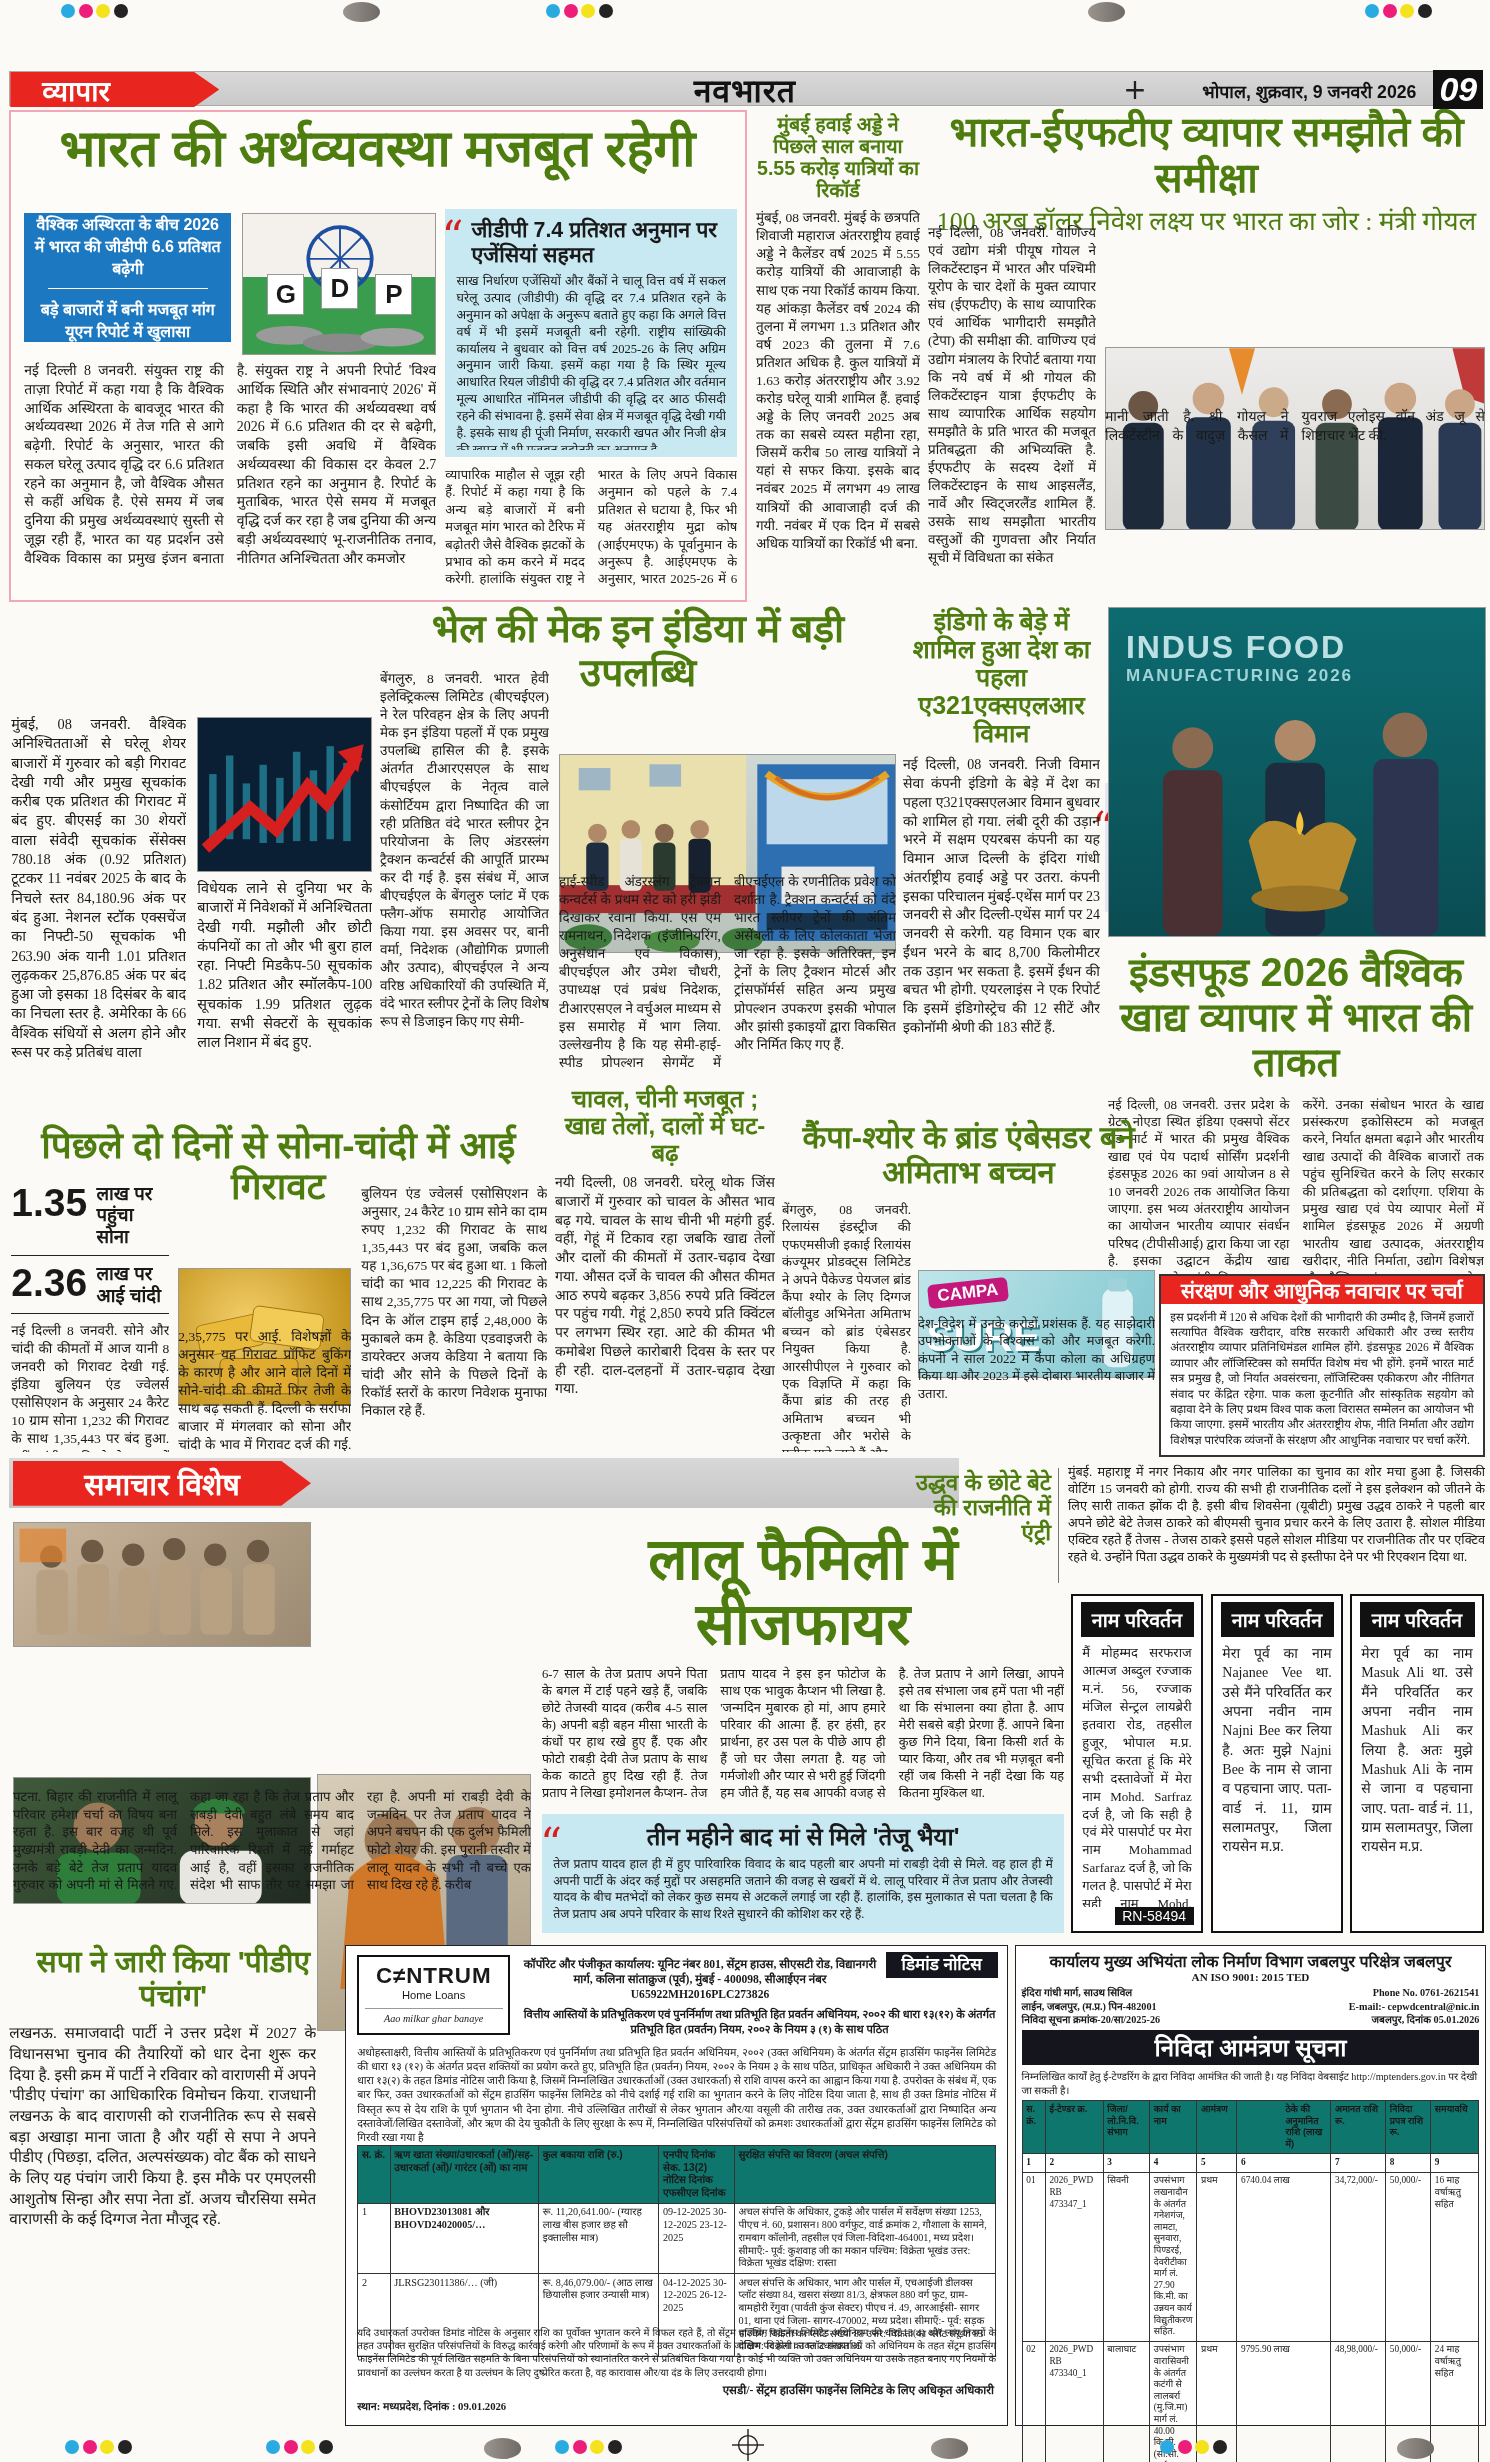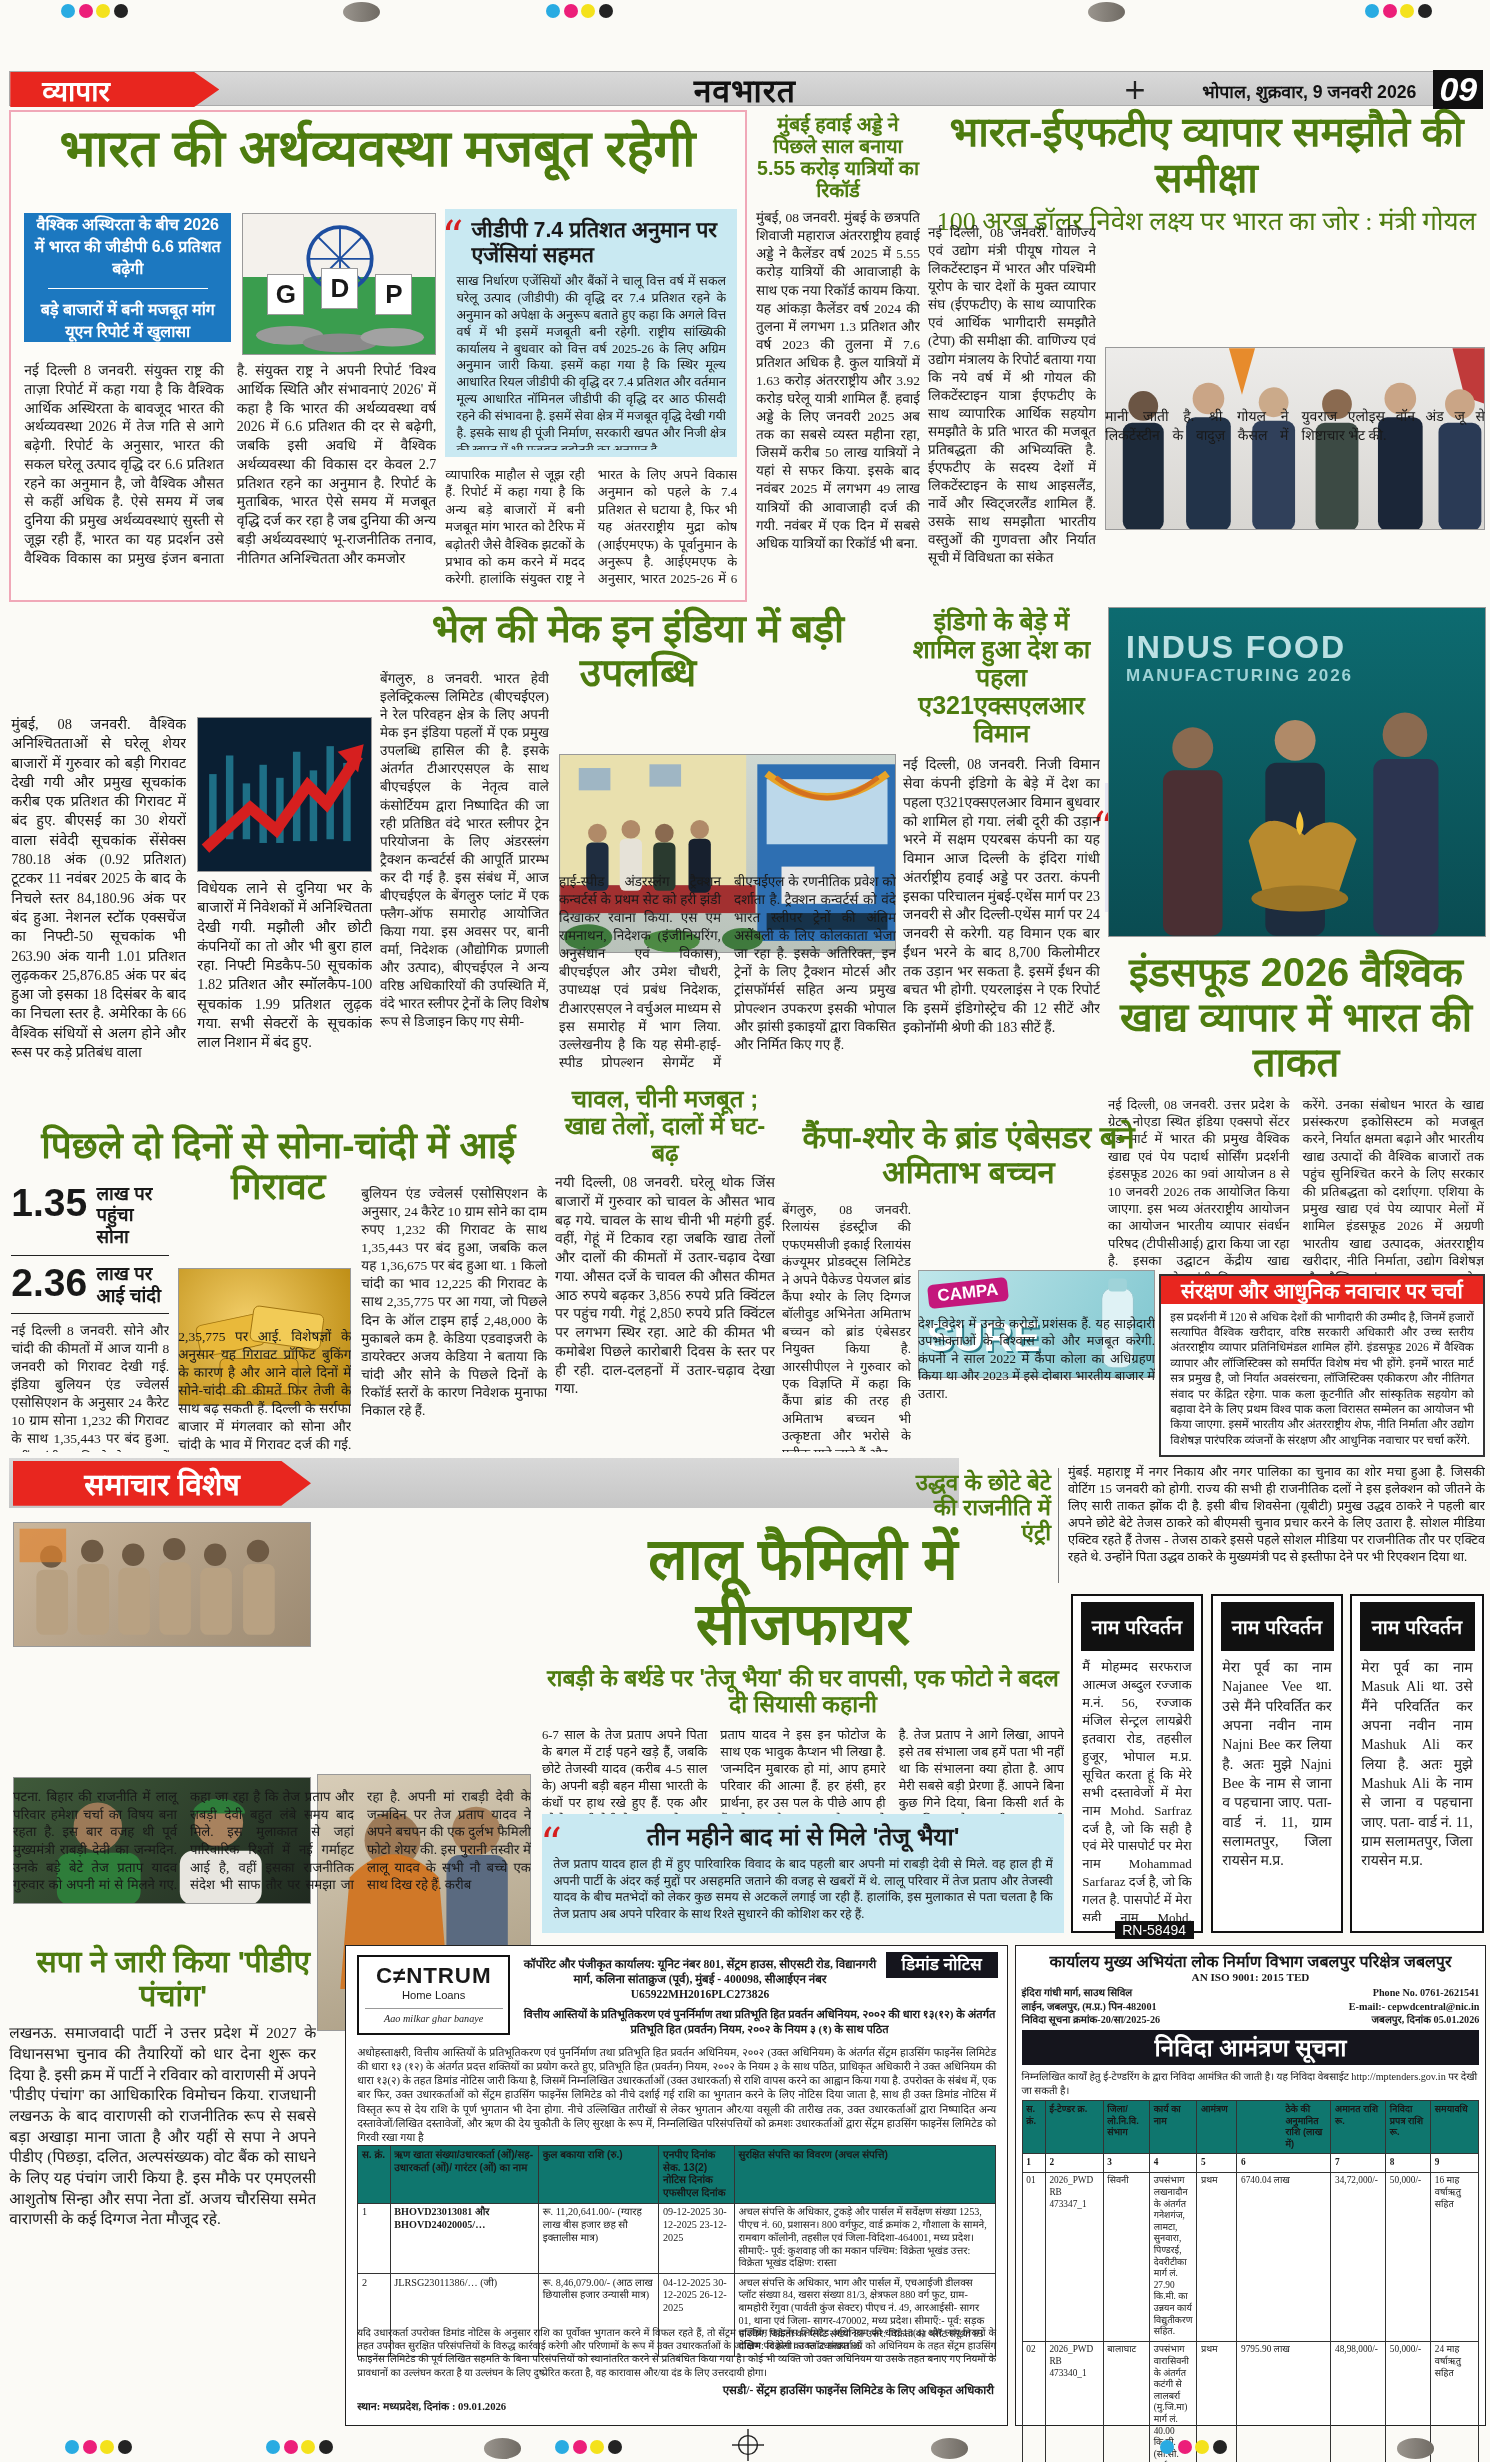--- a/index.html
+++ b/index.html
@@ -21,21 +21,21 @@
   .infobox-blue .sep{border-top:1.9px solid #fff;width:85%;margin:0 auto;}
   .cyanbox{background:#c9e9f2;padding:9.3px 11.2px;}
   .cyanbox h4{margin:0 0 5.6px 0;font-family:"Liberation Sans",sans-serif;font-size:21.4px;text-align:left;line-height:1.15;}
   .quote-mark{color:#d61f1f;font-size:43px;line-height:0.6;font-family:"DejaVu Serif",serif;position:absolute;}
   .lavbox{background:#e7e6f2;padding:11.2px 13px 11.2px 20.5px;position:relative;}
   .lavbox .bar{position:absolute;left:9.3px;top:11.2px;bottom:11.2px;width:2.8px;background:#222;}
   .stat-num{font-family:"Liberation Sans",sans-serif;font-weight:bold;font-size:39px;line-height:1;}
   .stat-lab{font-family:"Liberation Sans",sans-serif;font-weight:bold;font-size:18.6px;line-height:1.15;}
   .redlab{background:#e8261f;color:#fff;font-family:"Liberation Sans",sans-serif;font-weight:bold;font-size:30px;display:flex;align-items:center;justify-content:center;clip-path:polygon(0 0,90% 0,100% 50%,90% 100%,0 100%);}
   .adbox{border:2.8px solid #111;background:#fff;}
-  .adbox .adhead{background:#111;color:#fff;font-family:"Liberation Sans",sans-serif;font-weight:bold;font-size:19.6px;text-align:center;padding:11px 0;margin:5.6px 7.5px;}
+  .adbox .adhead{background:#111;color:#fff;font-family:"Liberation Sans",sans-serif;font-weight:bold;font-size:19.6px;text-align:center;padding:4px 0;margin:5.6px 7.5px;}
   .adbox .adtxt{font-size:13px;line-height:1.38;text-align:justify;padding:1.9px 9.3px;}
   .adref{background:#111;color:#fff;font-family:"Liberation Sans",sans-serif;font-size:14px;padding:0.9px 7.5px;float:right;margin-right:7.5px;}
   .legal{font-size:10.7px;line-height:1.32;text-align:justify;}
   table.notice{border-collapse:collapse;width:100%;font-size:10.2px;line-height:1.25;}
   table.notice th,table.notice td{border:0.9px solid #333;padding:2.8px 3.7px;vertical-align:top;text-align:left;}
   table.notice th{background:#0f766e;font-family:"Liberation Sans",sans-serif;}
   .blackbar{background:#15151d;color:#fff;font-family:"Liberation Sans",sans-serif;font-weight:bold;text-align:center;}
   
   .dot{width:14px;height:14px;border-radius:50%;display:inline-block;margin-right:3.7px;}
   .dc{background:#29abe2}.dm{background:#ec1e79}.dy{background:#f4e21c}.dk{background:#232323}
@@ -333,21 +333,20 @@
             <circle cx="108" cy="208" r="10"></circle>
             <circle cx="128" cy="214" r="10"></circle>
           </g>
       </svg>
     </div>
   </div>
   <div class="abs body-txt cols-3" style="left:13px;top:1788px;width:518px;height:145px;font-size:13.2px;">पटना. बिहार की राजनीति में लालू परिवार हमेशा चर्चा का विषय बना रहता है. इस बार वजह थी पूर्व मुख्यमंत्री राबड़ी देवी का जन्मदिन. उनके बड़े बेटे तेज प्रताप यादव गुरुवार को अपनी मां से मिलने गए. कहा जा रहा है कि तेज प्रताप और राबड़ी देवी बहुत लंबे समय बाद मिले. इस मुलाकात से जहां पारिवारिक रिश्तों में नई गर्माहट आई है, वहीं इसका राजनीतिक संदेश भी साफ तौर पर समझा जा रहा है. अपनी मां राबड़ी देवी के जन्मदिन पर तेज प्रताप यादव ने अपने बचपन की एक दुर्लभ फैमिली फोटो शेयर की. इस पुरानी तस्वीर में लालू यादव के सभी नौ बच्चे एक साथ दिख रहे हैं. करीब</div>
 
   <div class="abs" style="left:542px;top:1527px;width:522px;height:406px;">
     <div class="hl" style="font-size:58px;">लालू फैमिली में सीजफायर</div>
-    <div class="hl" style="font-size:23px;margin-top:9.3px;">राबड़ी के बर्थडे पर 'तेजू भैया' की घर वापसी, एक फोटो ने बदल दी सियासी कहानी</div>
     <div class="body-txt cols-3" style="margin-top:9.3px;height:142px;font-size:12.7px;">6-7 साल के तेज प्रताप अपने पिता के बगल में टाई पहने खड़े हैं, जबकि छोटे तेजस्वी यादव (करीब 4-5 साल के) अपनी बड़ी बहन मीसा भारती के कंधों पर हाथ रखे हुए हैं. एक और फोटो राबड़ी देवी तेज प्रताप के साथ केक काटते हुए दिख रही हैं. तेज प्रताप ने लिखा इमोशनल कैप्शन- तेज प्रताप यादव ने इस इन फोटोज के साथ एक भावुक कैप्शन भी लिखा है. 'जन्मदिन मुबारक हो मां, आप हमारे परिवार की आत्मा हैं. हर हंसी, हर प्रार्थना, हर उस पल के पीछे आप ही हैं जो घर जैसा लगता है. यह जो गर्मजोशी और प्यार से भरी हुई जिंदगी हम जीते हैं, यह सब आपकी वजह से है. तेज प्रताप ने आगे लिखा, आपने इसे तब संभाला जब हमें पता भी नहीं था कि संभालना क्या होता है. आप मेरी सबसे बड़ी प्रेरणा हैं. आपने बिना कुछ गिने दिया, बिना किसी शर्त के प्यार किया, और तब भी मज़बूत बनी रहीं जब किसी ने नहीं देखा कि यह कितना मुश्किल था.</div>
     <div class="cyanbox abs" style="left:0;top:287px;width:522px;height:119px;">
       <span class="quote-mark" style="left:-1.9px;top:17px;">“</span>
       <h4 style="text-align:center;font-size:24px;">तीन महीने बाद मां से मिले 'तेजू भैया'</h4>
       <div class="body-txt" style="font-size:12.3px;height:71px;">तेज प्रताप यादव हाल ही में हुए पारिवारिक विवाद के बाद पहली बार अपनी मां राबड़ी देवी से मिले. वह हाल ही में अपनी पार्टी के अंदर कई मुद्दों पर असहमति जताने की वजह से खबरों में थे. लालू परिवार में तेज प्रताप और तेजस्वी यादव के बीच मतभेदों को लेकर कुछ समय से अटकलें लगाई जा रही हैं. हालांकि, इस मुलाकात से पता चलता है कि तेज प्रताप अब अपने परिवार के साथ रिश्ते सुधारने की कोशिश कर रहे हैं.</div>
     </div>
   </div>
 
   <div class="abs adbox" style="left:1071px;top:1594px;width:132px;height:339px;">
     <div class="adhead">नाम परिवर्तन</div>

